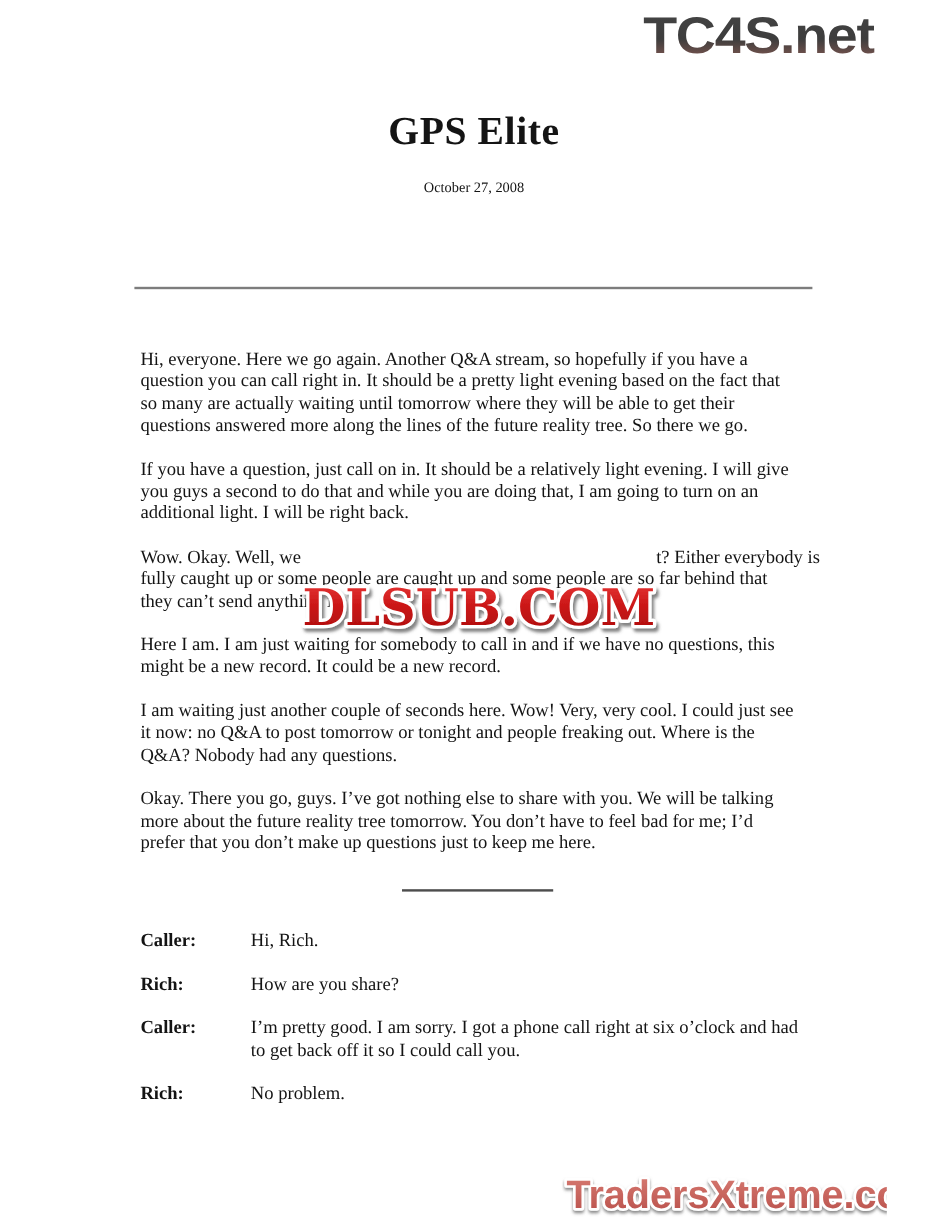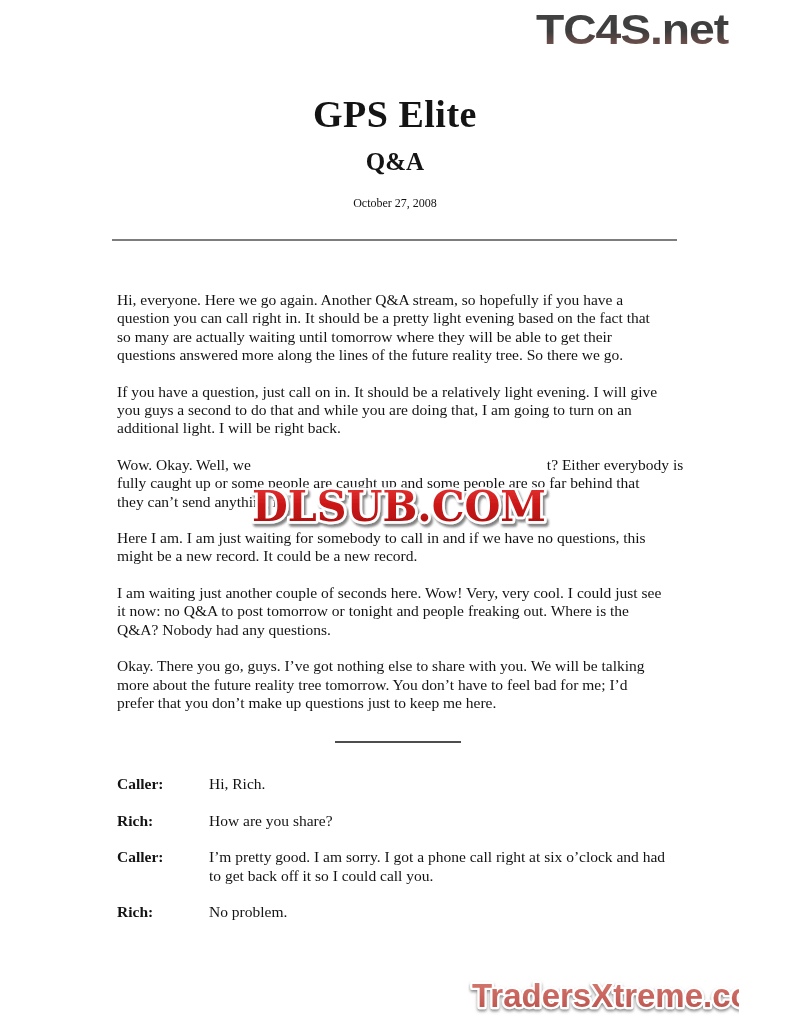--- a/index.html
+++ b/index.html
@@ -24,21 +24,21 @@
   }
 
   
   .title-block {
     position: absolute;
     top: 92px; left: 112px; width: 566px;
     text-align: center;
   }
   .doc-title {
     margin: 0;
-    font-size: 38px;
+    font-size: 33px;
     font-weight: bold;
     letter-spacing: 0.5px;
   }
   .doc-subtitle {
     margin: 12px 0 0 0;
     font-size: 25px;
     font-weight: bold;
   }
   .doc-date {
     margin-top: 20px;
@@ -113,21 +113,20 @@
         <stop offset="0%" stop-color="#454545"></stop>
         <stop offset="55%" stop-color="#3d3d3d"></stop>
         <stop offset="100%" stop-color="#8e5d55"></stop>
       </linearGradient>
     </defs>
     <text x="3" y="42" font-family="Liberation Sans, sans-serif" font-weight="bold" font-size="43" letter-spacing="-1" fill="url(#tc4sGrad)" textLength="192" lengthAdjust="spacingAndGlyphs">TC4S.net</text>
   </svg>
 
   <header class="title-block">
     <h1 class="doc-title">GPS Elite</h1>
-    <h2 class="doc-subtitle">Q&amp;A</h2>
     <div class="doc-date">October 27, 2008</div>
   </header>
 
   <hr class="top-rule">
 
   <section class="content">
     <p>Hi, everyone. Here we go again. Another Q&amp;A stream, so hopefully if you have a question you can call right in. It should be a pretty light evening based on the fact that so many are actually waiting until tomorrow where they will be able to get their questions answered more along the lines of the future reality tree. So there we go.</p>
     <p>If you have a question, just call on in. It should be a relatively light evening. I will give you guys a second to do that and while you are doing that, I am going to turn on an additional light. I will be right back.</p>
     <p>
       <span class="ob-line1"><span>Wow. Okay. Well, we</span><span class="wm-spacer"></span><span>t? Either everybody is</span></span>

